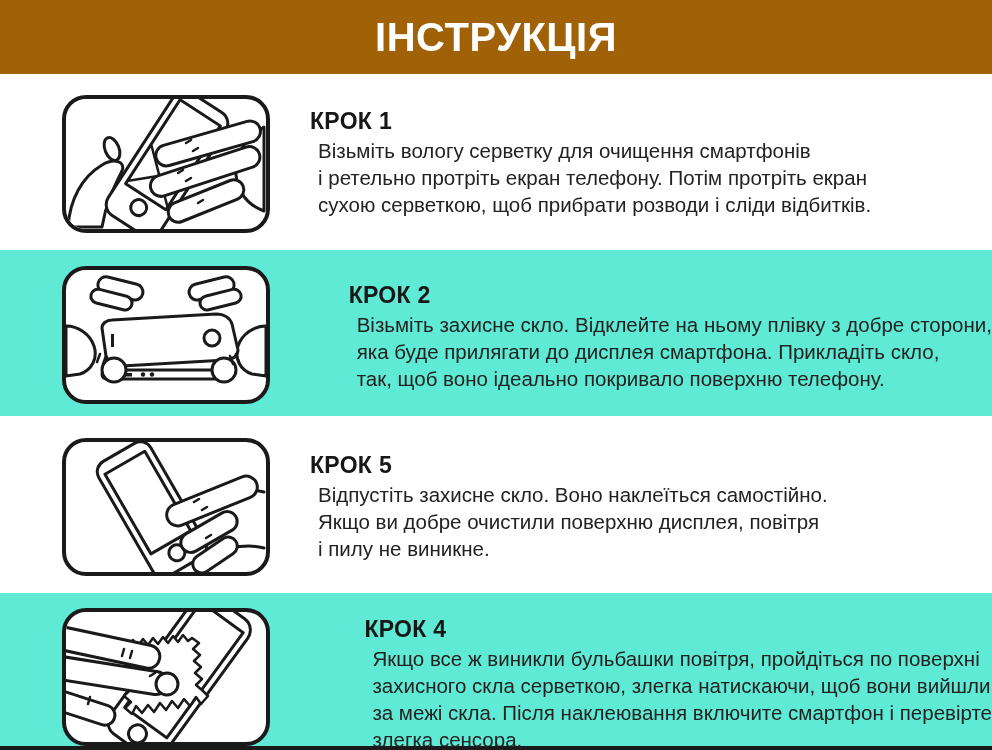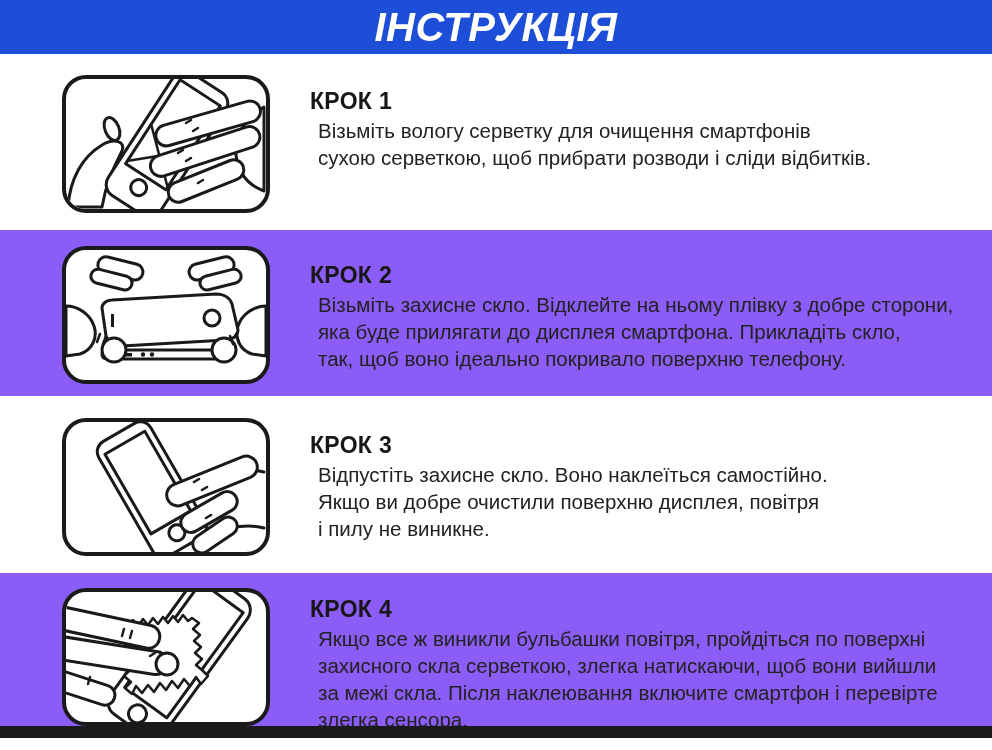--- a/index.html
+++ b/index.html
@@ -4,32 +4,31 @@
 <style>
   html,body{margin:0;padding:0;}
   body{
     width:992px;height:750px;
     font-family:"Liberation Sans", sans-serif;
     background:#ffffff;
     overflow:hidden;
   }
   .page{width:992px;height:750px;display:flex;flex-direction:column;}
   .header{
-    height:54px;background:#1d4ed8;
+    height:74px;background:#a16207;
     display:flex;align-items:center;justify-content:center;
     flex:0 0 auto;
-    font-style:italic;
   }
   .header-title{
     margin:0;color:#ffffff;font-size:40px;font-weight:700;
     letter-spacing:0.5px;line-height:1;
   }
   .step-row{display:flex;flex:0 0 auto;box-sizing:border-box;}
   .row-white{background:#ffffff;}
-  .row-gray{background:#8b5cf6;}
+  .row-gray{background:#5eead4;justify-content:space-between;}
   .row1{height:176px;}
   .row2{height:166px;}
   .row3{height:177px;}
   .row4{height:153px;}
   .illus-box{
     width:200px;height:130px;flex:0 0 auto;
     margin-left:62px;
     background:#ffffff;
     border:4px solid #1a1a1a;
     border-radius:24px;
@@ -85,20 +84,21 @@
           <rect x="82" y="62" width="114" height="21" rx="10.5" fill="#fff" transform="rotate(-18 139 72)"></rect>
           <rect x="100" y="92" width="80" height="20" rx="10" fill="#fff" transform="rotate(-22 140 102)"></rect>
 
           <path d="M120,44 l5,-3 M127,52 l5,-3 M112,74 l5,-3 M120,82 l5,-3 M132,104 l5,-3" stroke-width="2.5"></path>
         </g>
       </svg>
     </div>
     <div class="step-text">
       <div class="step-title">КРОК 1</div>
       <div class="step-line">Візьміть вологу серветку для очищення смартфонів</div>
+      <div class="step-line">і ретельно протріть екран телефону. Потім протріть екран</div>
       <div class="step-line">сухою серветкою, щоб прибрати розводи і сліди відбитків.</div>
     </div>
   </section>
 
   <section class="step-row row2 row-gray">
     <div class="illus-box">
       <svg viewBox="0 0 200 130">
         <g class="art" stroke-width="3">
 
           <g transform="rotate(14 52 24)">
@@ -154,21 +154,21 @@
           <rect x="98" y="48" width="96" height="22" rx="11" fill="#fff" transform="rotate(-22 146 59)"></rect>
 
           <rect x="112" y="80" width="62" height="20" rx="10" fill="#fff" transform="rotate(-30 143 90)"></rect>
           <rect x="124" y="104" width="50" height="18" rx="9" fill="#fff" transform="rotate(-34 149 113)"></rect>
 
           <path d="M128,60 l5,-3 M136,68 l5,-3 M140,96 l5,-3" stroke-width="2.5"></path>
         </g>
       </svg>
     </div>
     <div class="step-text">
-      <div class="step-title">КРОК 3</div>
+      <div class="step-title">КРОК 5</div>
       <div class="step-line">Відпустіть захисне скло. Воно наклеїться самостійно.</div>
       <div class="step-line">Якщо ви добре очистили поверхню дисплея, повітря</div>
       <div class="step-line">і пилу не виникне.</div>
     </div>
   </section>
 
   <section class="step-row row4 row-gray">
     <div class="illus-box">
       <svg viewBox="0 0 200 130">
         <g class="art" stroke-width="3">

